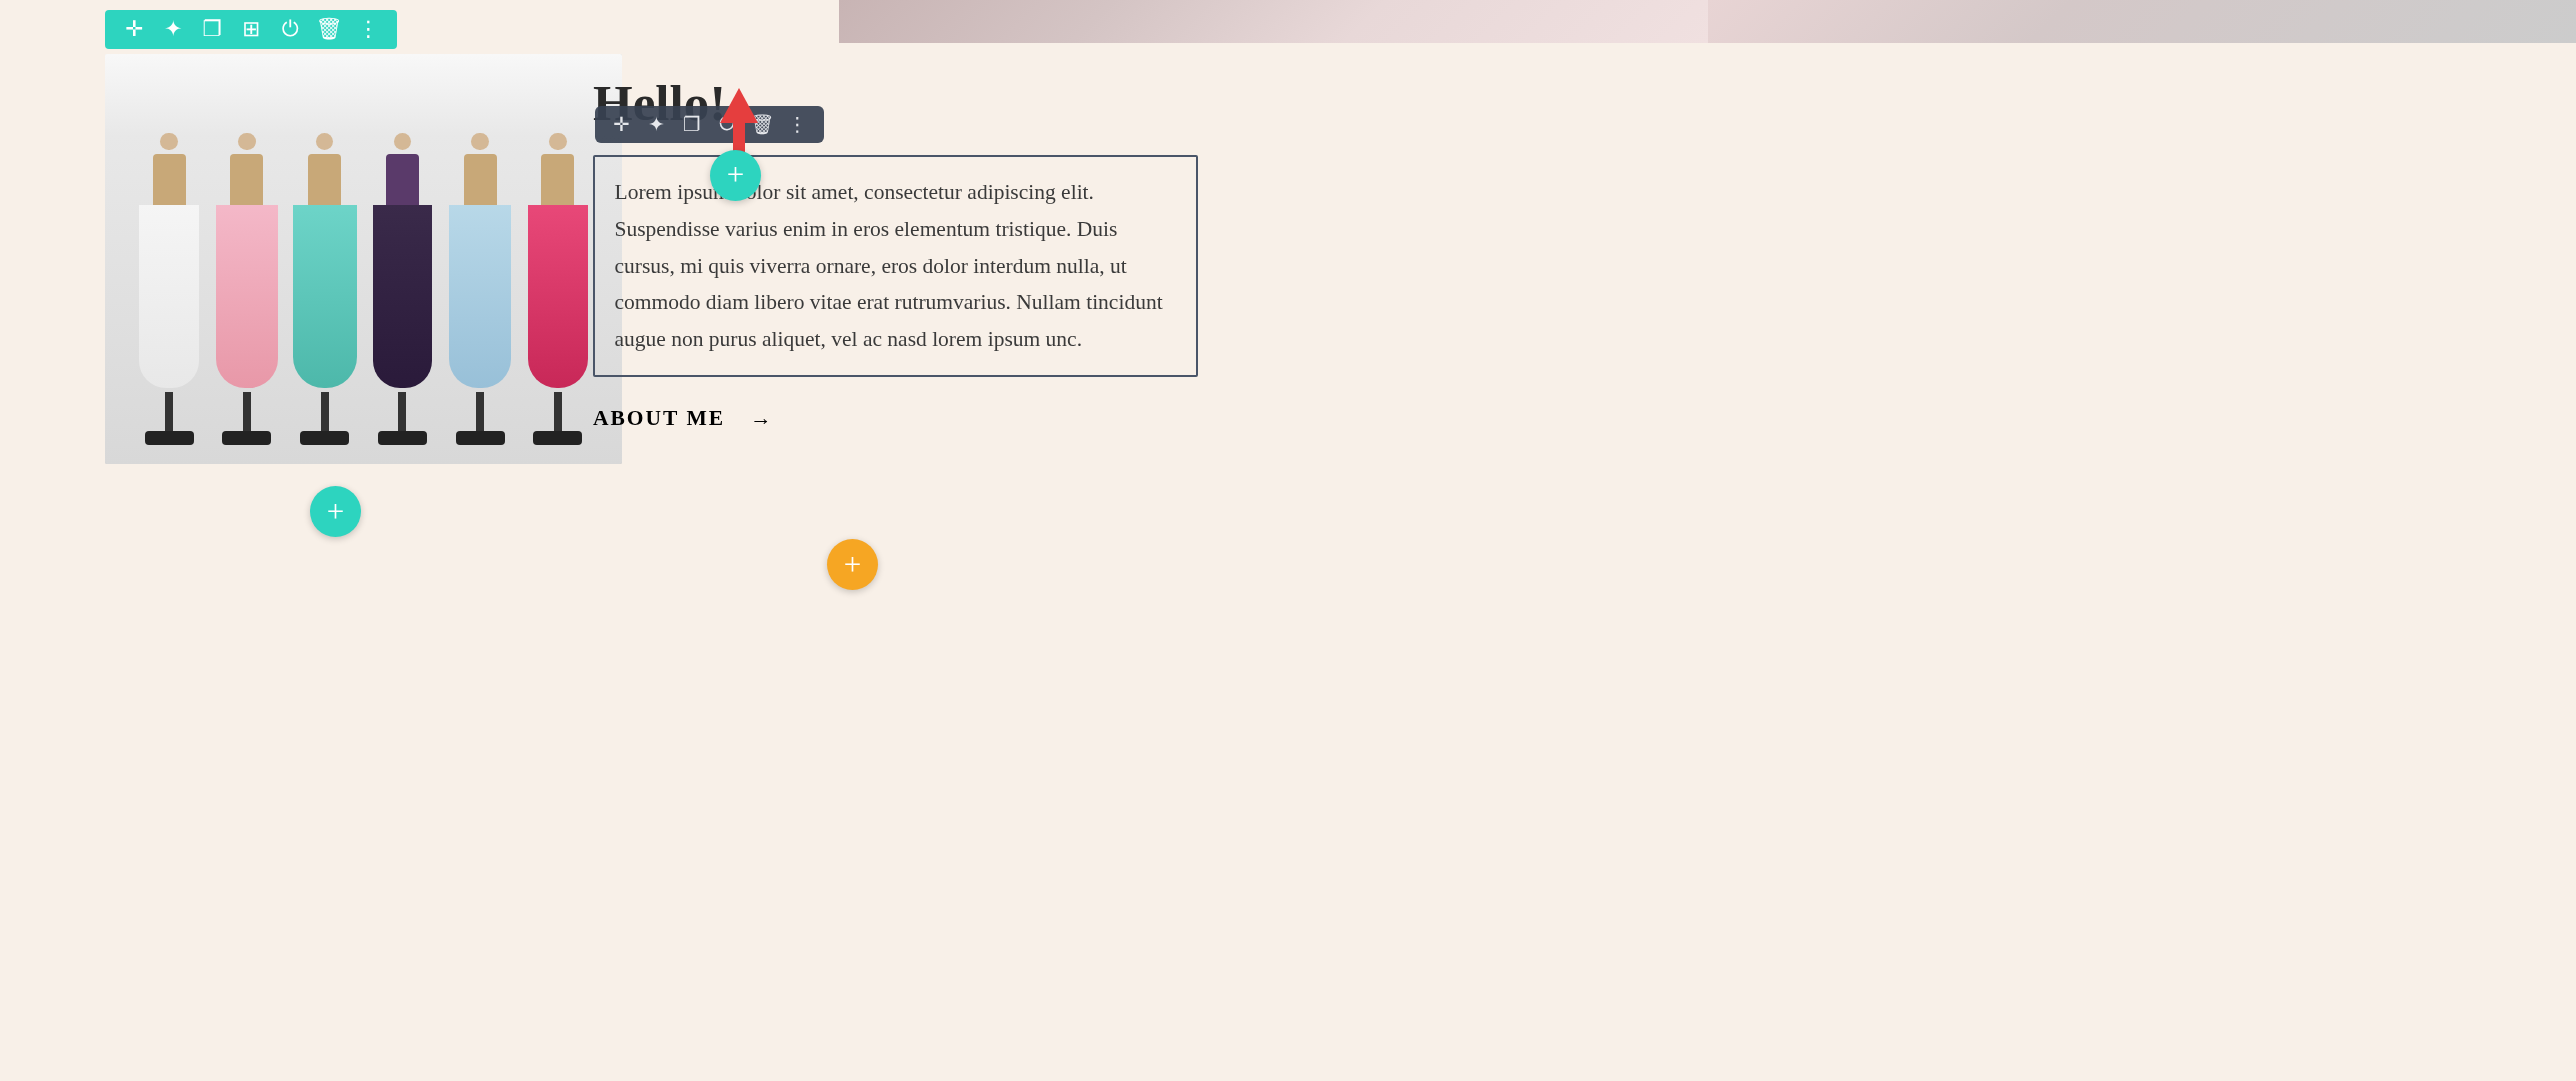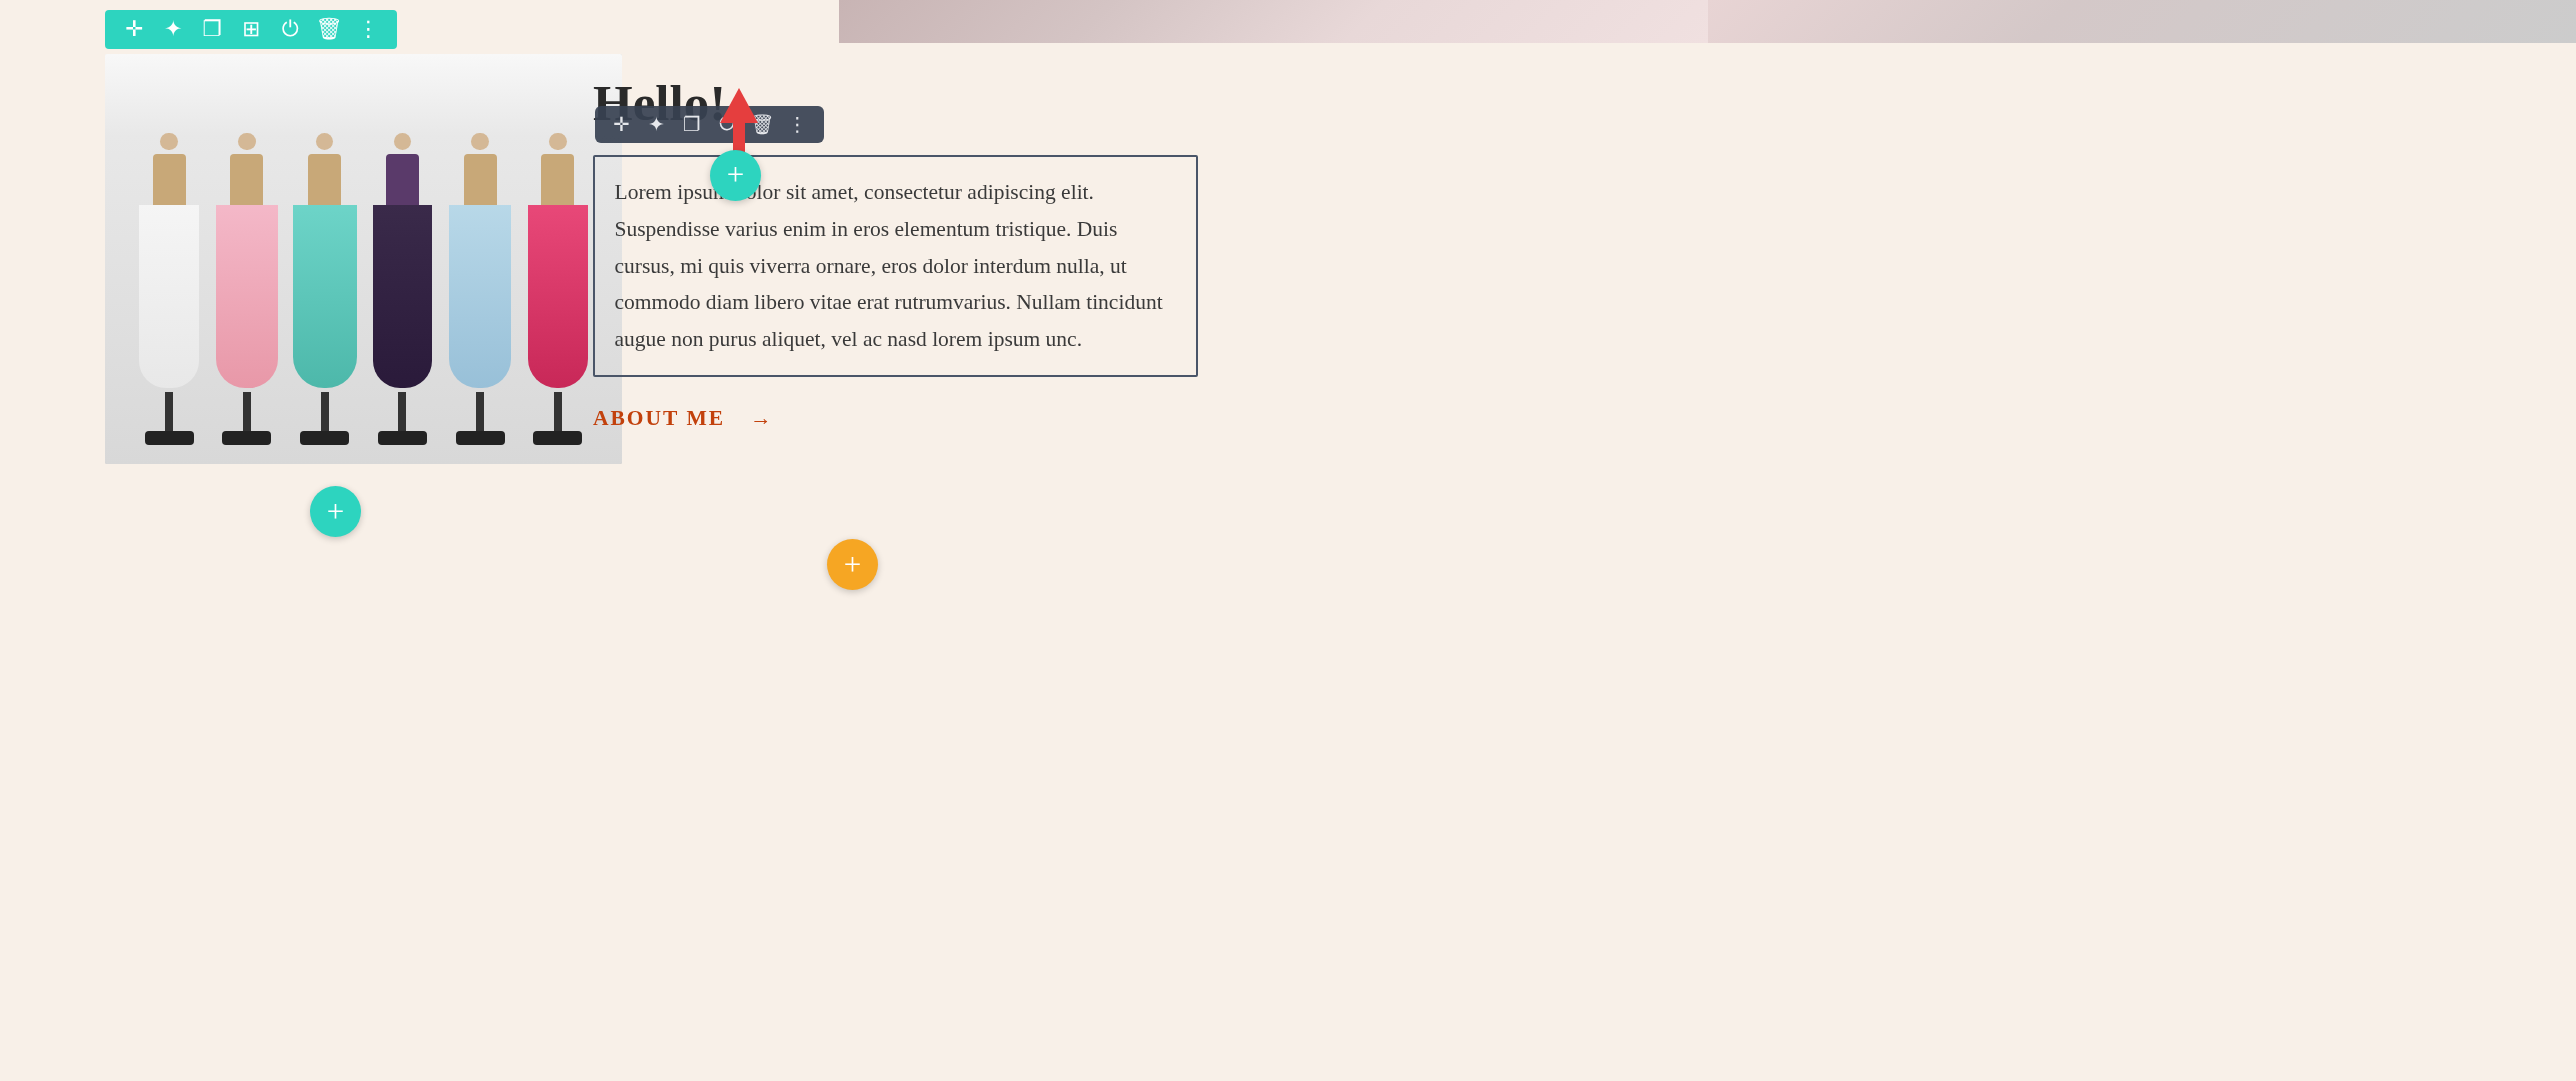--- a/index.html
+++ b/index.html
@@ -239,21 +239,21 @@
       cursor: pointer;
       z-index: 350;
       box-shadow: 0 2px 7.8px rgba(0,0,0,0.2);
     }
 
     
     .about-me-link {
       font-size: 21.5px;
       font-weight: 700;
       letter-spacing: 2px;
-      color: #c2410c;
+      color: #000000;
       text-decoration: none;
       display: inline-flex;
       gap: 25px;
       cursor: pointer;
     }
 
     
     .add-block-teal {
       position: absolute;
       top: 486px;

